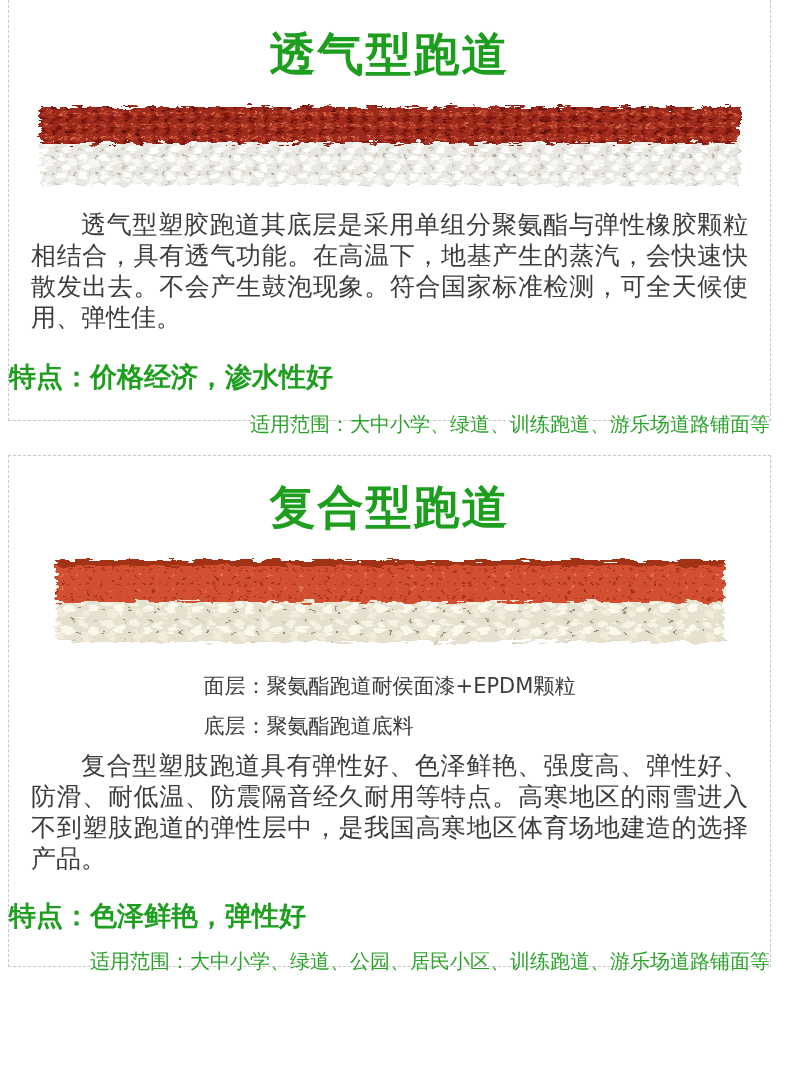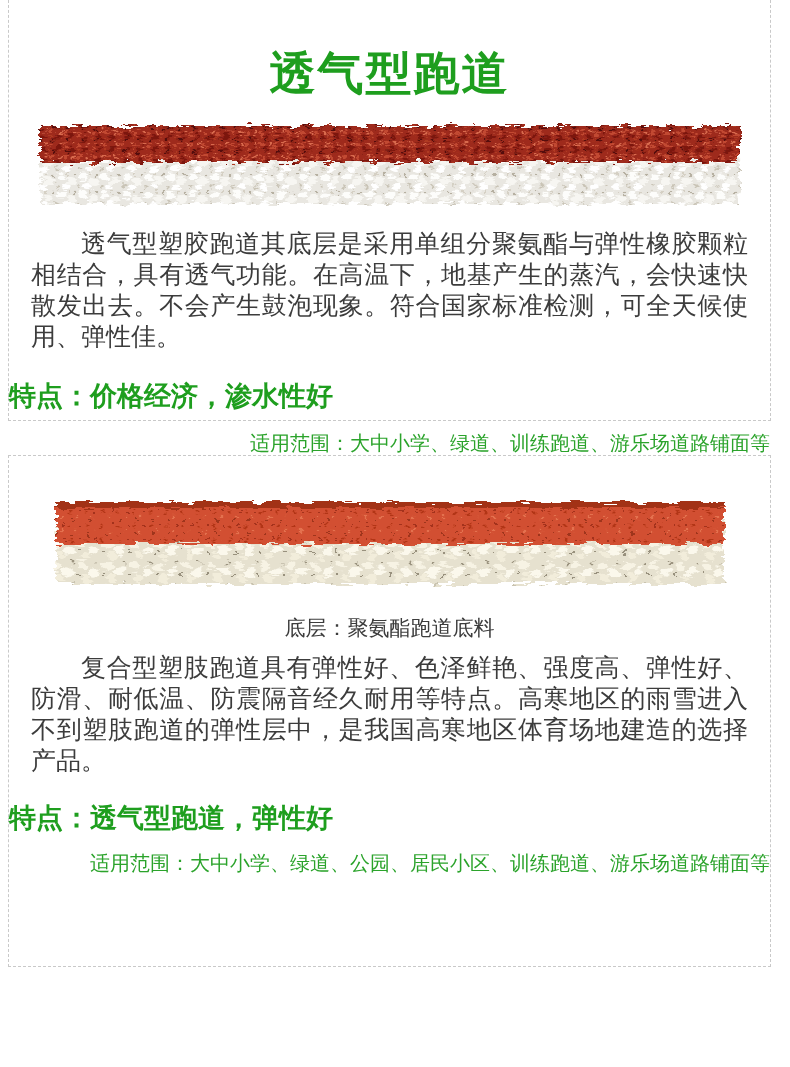--- a/index.html
+++ b/index.html
@@ -10,21 +10,21 @@
   }
   .section{
     margin-left:8px;margin-right:19px;
     border:1px dashed #c9c9c9;
     box-sizing:border-box;
     background:#ffffff;
   }
   .section-1{
     border-top:none;
     height:421px;
-    padding-top:44px;
+    padding-top:25px;
   }
   .section-2{
     margin-top:34px;
     height:512px;
     padding-top:22px;
   }
   .sec-title{
     text-align:center;
     font-size:46px;
     font-weight:bold;
@@ -111,20 +111,21 @@
   </svg>
 
 
   <p class="desc">透气型塑胶跑道其底层是采用单组分聚氨酯与弹性橡胶颗粒相结合，具有透气功能。在高温下，地基产生的蒸汽，会快速快散发出去。不会产生鼓泡现象。符合国家标准检测，可全天候使用、弹性佳。</p>
 
   <div class="features">特点：价格经济，渗水性好</div>
   <div class="scope">适用范围：大中小学、绿道、训练跑道、游乐场道路铺面等</div>
 </div>
 
 <div class="section section-2">
+  <h1 class="sec-title">复合型跑道</h1>
 
   <svg class="figure" width="680" height="98" viewBox="0 0 680 98">
     <defs>
       <filter id="s2rough" x="-5%" y="-20%" width="110%" height="140%">
         <feTurbulence type="fractalNoise" baseFrequency="0.06 0.3" numOctaves="3" seed="21" result="n"></feTurbulence>
         <feDisplacementMap in="SourceGraphic" in2="n" scale="10" xChannelSelector="R" yChannelSelector="G"></feDisplacementMap>
       </filter>
       <filter id="s2rough2" x="-5%" y="-20%" width="110%" height="140%">
         <feTurbulence type="fractalNoise" baseFrequency="0.05 0.22" numOctaves="3" seed="8" result="n"></feTurbulence>
         <feDisplacementMap in="SourceGraphic" in2="n" scale="12" xChannelSelector="R" yChannelSelector="G"></feDisplacementMap>
@@ -145,21 +146,24 @@
         <circle cx="2" cy="14" r="1.1" fill="#857d69"></circle>
       </pattern>
     </defs>
     <rect x="6" y="28" width="668" height="62" fill="url(#s2white)" filter="url(#s2rough2)"></rect>
     <rect x="6" y="10" width="668" height="40" fill="url(#s2red)" filter="url(#s2rough)"></rect>
     <rect x="6" y="8" width="668" height="6" fill="#a23318" filter="url(#s2rough)"></rect>
   </svg>
 
   <div class="layers">
     <div class="layer-line">
+      <span>面层：</span><span>聚氨酯跑道耐侯面漆+EPDM颗粒</span>
+    </div>
+    <div class="layer-line">
       <span>底层：</span><span>聚氨酯跑道底料</span>
     </div>
   </div>
 
   <p class="desc">复合型塑肢跑道具有弹性好、色泽鲜艳、强度高、弹性好、防滑、耐低温、防震隔音经久耐用等特点。高寒地区的雨雪进入不到塑肢跑道的弹性层中，是我国高寒地区体育场地建造的选择产品。</p>
 
-  <div class="features">特点：透气型跑道，弹性好</div>
+  <div class="features">特点：色泽鲜艳，弹性好</div>
   <div class="scope">适用范围：大中小学、绿道、公园、居民小区、训练跑道、游乐场道路铺面等</div>
 </div>
 
 </body></html>

